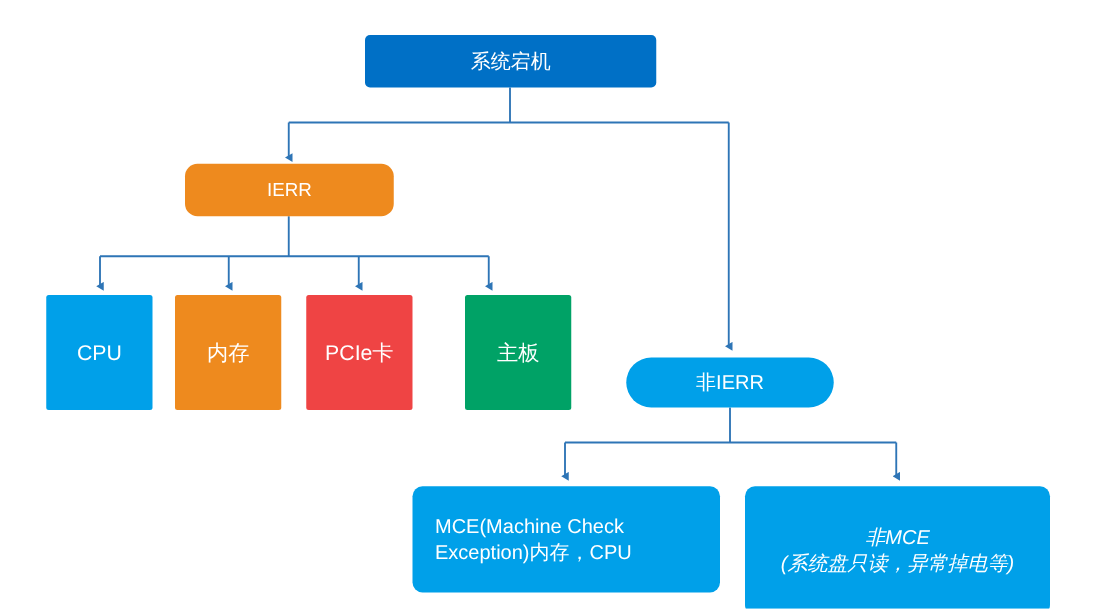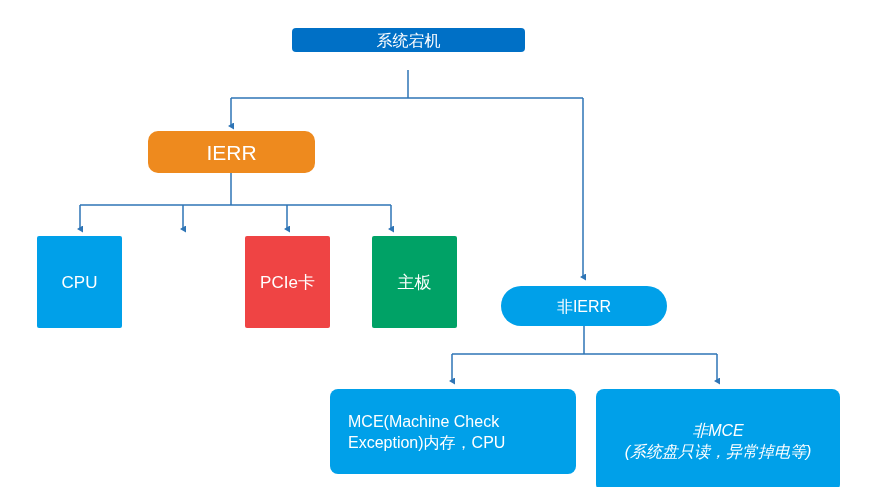--- a/index.html
+++ b/index.html
@@ -34,22 +34,22 @@
     line-height: 21px;
     text-align: center;
     white-space: pre-line;
   }
   .c-root   { background: #0070C6; border-radius: 4px; }
   .c-orange { background: #EE8A1E; }
   .c-lblue  { background: #00A0E9; }
   .c-dblue  { background: #ef4444; }
   .c-green  { background: #00A266; }
 
-  .node-root    { left: 292px; top: 28px;  width: 233px; height: 24px; }
-  .node-ierr    { left: 148px; top: 131px; width: 167px; height: 42px; border-radius: 10px; font-size: 21px; }
+  .node-root    { left: 292px; top: 28px;  width: 233px; height: 42px; }
+  .node-ierr    { left: 148px; top: 131px; width: 167px; height: 42px; border-radius: 10px; font-size: 15px; }
   .sq           { top: 236px; width: 85px; height: 92px; border-radius: 2px; font-size: 17px; }
   .node-cpu     { left: 37px;  }
   .node-memory  { left: 140px; }
   .node-pcie    { left: 245px; }
   .node-mainboard { left: 348px; margin-left: 24px; }
   .node-nonierr { left: 501px; top: 286px; width: 166px; height: 40px; border-radius: 20px; }
   .node-mce     { left: 330px; top: 389px; width: 246px; height: 85px; border-radius: 8px;
                   justify-content: flex-start; text-align: left; padding: 0 8px 0 18px; }
   .node-nonmce  { left: 596px; top: 389px; width: 244px; height: 103px; border-radius: 8px; font-style: italic; }
 </style>
@@ -90,20 +90,23 @@
   </div>
 
   <div class="node c-orange node-ierr">
     <span>IERR</span>
   </div>
 
   <div class="node c-lblue sq node-cpu">
     <span>CPU</span>
   </div>
 
+  <div class="node c-orange sq node-memory">
+    <span>内存</span>
+  </div>
 
   <div class="node c-dblue sq node-pcie">
     <span>PCIe卡</span>
   </div>
 
   <div class="node c-green sq node-mainboard">
     <span>主板</span>
   </div>
 
   <div class="node c-lblue node-nonierr">

